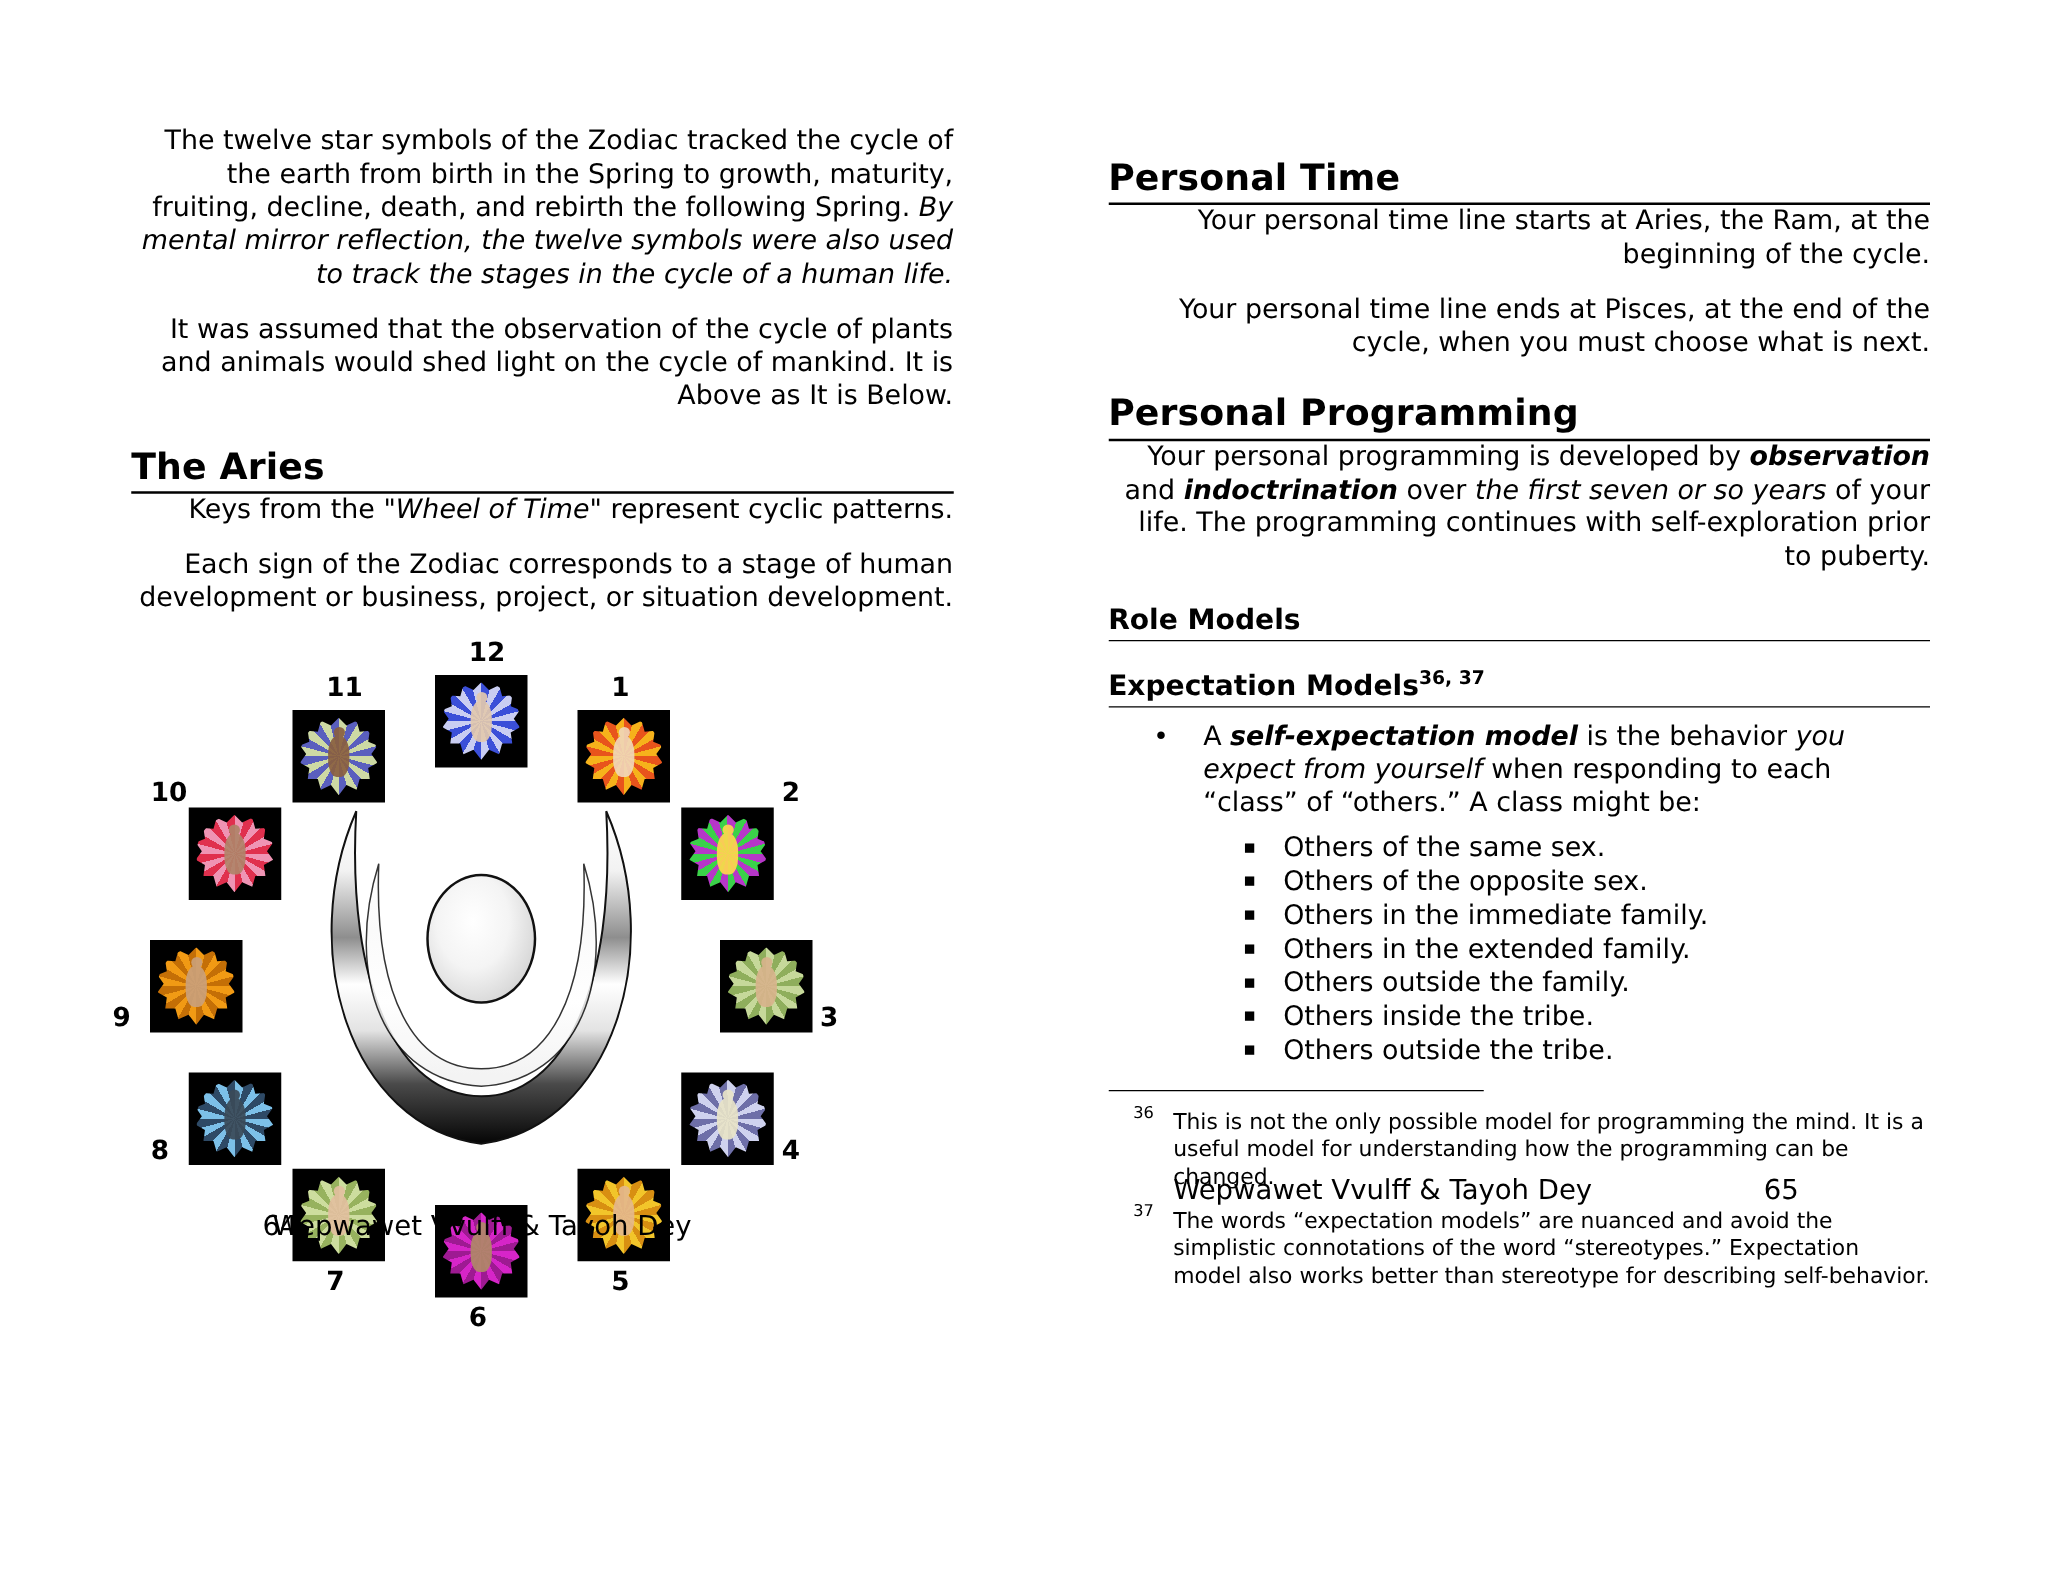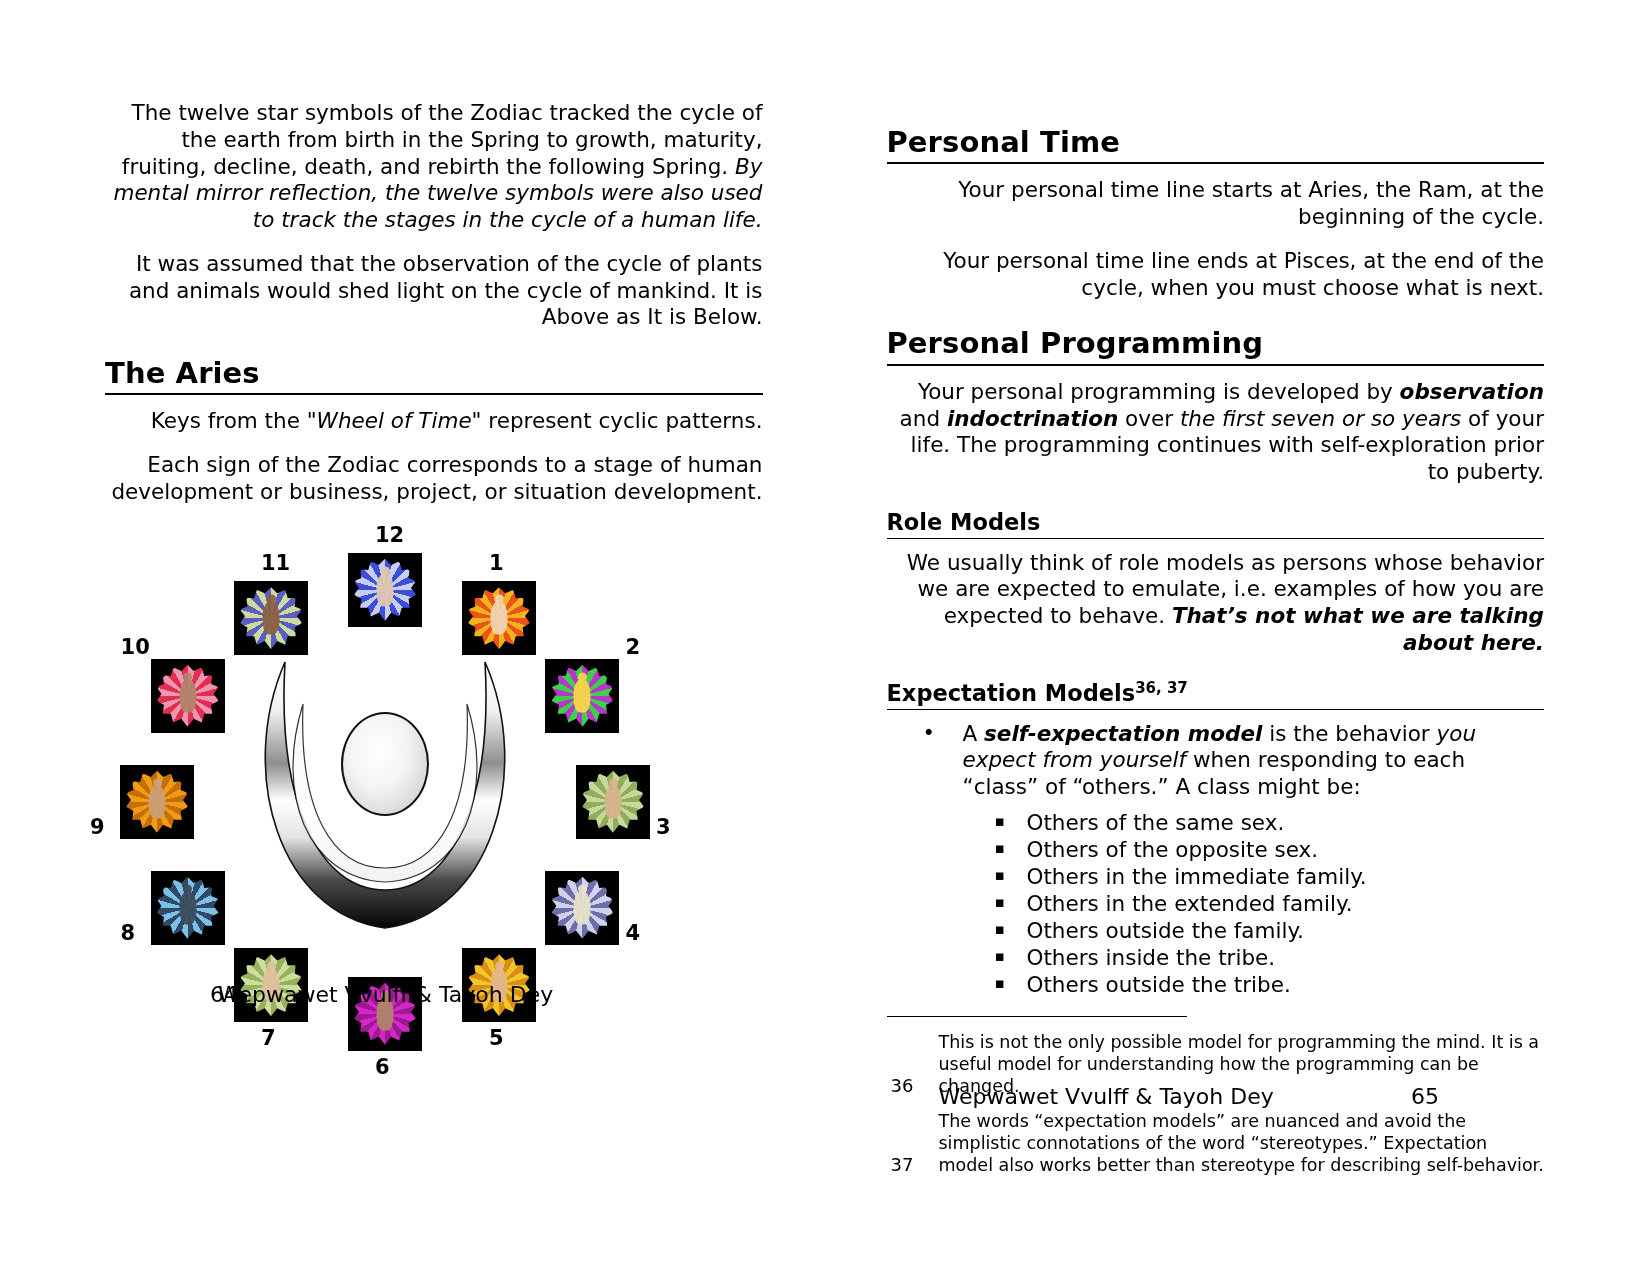--- a/index.html
+++ b/index.html
@@ -40,21 +40,21 @@
 
   h2.sec {
     font-size: 29px;
     font-weight: bold;
     margin: 26px 0 0 0;
     padding: 0 0 3px 0;
     border-bottom: 2.6px solid #000;
     line-height: 1.15;
     letter-spacing: 0.1px;
   }
-  h2.sec + p.body { margin-top: 13px; }
+  h2.sec + p.body { }
 
   h3.sub {
     font-size: 22.5px;
     font-weight: bold;
     margin: 24px 0 0 0;
     padding: 0 0 2px 0;
     border-bottom: 1.8px solid #000;
     line-height: 1.15;
   }
   h3.sub + p.body,
@@ -117,24 +117,23 @@
   .footnotes { margin: 0; }
   .fn {
     position: relative;
     font-size: 17.5px;
     line-height: 1.27;
     padding-left: 52px;
     margin-bottom: 12px;
   }
   .fn .num {
     position: absolute;
-    left: 4px;
+    left: 20px;
     top: -4px;
-    font-size: 18px;
-    margin-top: 48px;
+    font-size: 13px;
   }
 
   .footer {
     position: absolute;
     bottom: 62px;
     left: 105px;
     right: 105px;
     height: 30px;
     font-size: 22px;
   }
@@ -379,21 +378,20 @@
     <div class="col">
 
       <h2 class="sec">Personal Time</h2>
       <p class="body" id="rp1"><span>Your personal time line starts at Aries, the Ram, at the beginning of the cycle.</span></p>
       <p class="body" id="rp2"><span>Your personal time line ends at Pisces, at the end of the cycle, when you must choose what is next.</span></p>
 
       <h2 class="sec">Personal Programming</h2>
       <p class="body" id="rp3"><span>Your personal programming is developed by </span><strong class="bi">observation</strong><span> and </span><strong class="bi">indoctrination</strong><span> over </span><em class="i">the first seven or so years</em><span> of your life. The programming continues with self-exploration prior to puberty.</span></p>
 
       <h3 class="sub">Role Models</h3>
-      <p class="body" id="rp4"><span>We usually think of role models as persons whose behavior we are expected to emulate, i.e. examples of how you are expected to behave. </span><strong class="bi">That’s not what we are talking about here.</strong></p>
 
       <h3 class="sub">
         <span>Expectation Models</span><sup class="fnref">36, 37</sup>
       </h3>
 
       <ul class="bullets">
         <li>
           <span class="mk">•</span>
           <span id="rb1"><span>A </span><strong class="bi">self-expectation model</strong><span> is the behavior </span><em class="i">you expect from yourself</em><span> when responding to each “class” of “others.” A class might be:</span></span>
           <ul class="sublist" id="rsub1">

